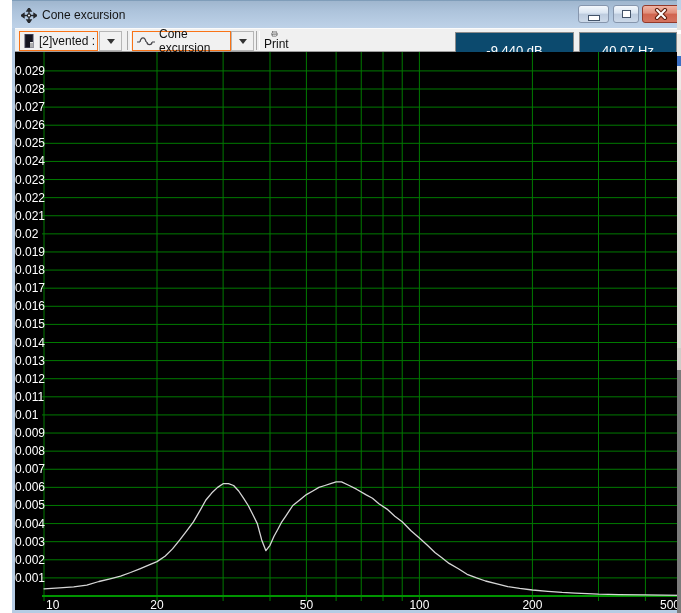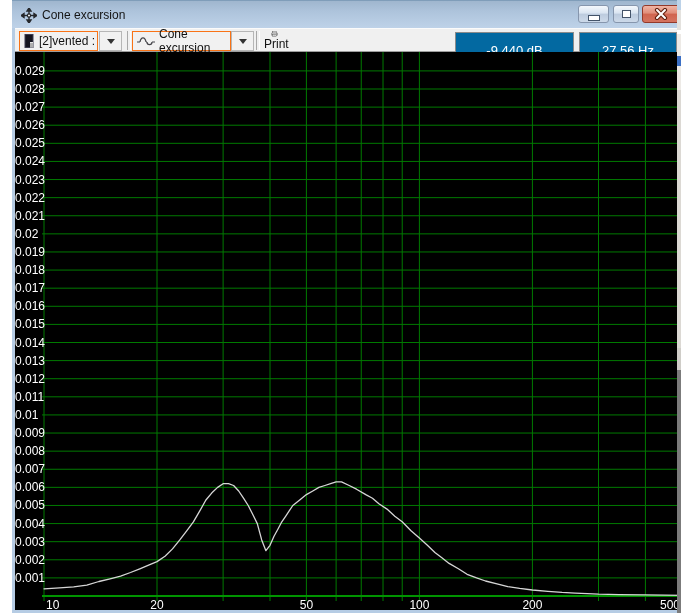--- a/index.html
+++ b/index.html
@@ -32,21 +32,21 @@
   .drop{position:absolute;top:2px;height:20px;width:23px;background:#f1f1f1;
     border:1px solid #b6b6b6;box-sizing:border-box;display:flex;align-items:center;
     justify-content:center;}
   .drop .tri{width:0;height:0;border-left:4px solid transparent;
     border-right:4px solid transparent;border-top:5px solid #333;}
   .tsep{position:absolute;top:2px;height:19px;width:2px;
     border-left:1px solid #a8a8a8;border-right:1px solid #fdfdfd;}
   .printbtn{position:absolute;top:2px;height:20px;display:flex;align-items:center;
     font-size:12px;color:#111;padding:0 4px;flex-direction:column;}
   .printbtn svg{margin-right:4px;}
-  .readout{position:absolute;top:3px;height:36px;background:#0369a1;
+  .readout{position:absolute;top:3px;height:36px;background:#0c4a6e;
     border:1px solid #8b8b8b;box-sizing:border-box;color:#fff;font-size:13px;
     display:flex;align-items:center;justify-content:center;}
   .ro-db{left:440px;width:119px;}
   .ro-hz{left:564px;width:98px;}
   
   .plot{position:absolute;left:3px;top:52px;width:670px;height:558px;background:#000;text-decoration:underline;}
   
   .b-left{position:absolute;left:0;top:28px;width:3px;height:582px;background:#b6cce4;}
   .b-right{position:absolute;left:673px;top:28px;width:4px;height:582px;background:#b6cce4;}
   .b-bottom{position:absolute;left:0;top:610px;width:677px;height:3px;background:#b6cce4;}
@@ -124,21 +124,21 @@
         <rect x="4" y="9" width="9" height="5" fill="#fff" stroke="#444" stroke-width="1"></rect>
         <line x1="5.5" y1="11" x2="11.5" y2="11" stroke="#888"></line>
         <line x1="5.5" y1="12.5" x2="11.5" y2="12.5" stroke="#888"></line>
       </svg>
       <span>Print</span>
     </div>
     <div class="readout ro-db">
       <span>-9.440 dB</span>
     </div>
     <div class="readout ro-hz">
-      <span>27.56 Hz</span>
+      <span>40.07 Hz</span>
     </div>
   </div>
 
   <div class="plot">
     <svg id="plot-svg" width="670" height="558" viewBox="3 52 670 558">
         <rect x="3" y="52" width="670" height="558" fill="#000000"></rect>
         <line x1="30" y1="70.89699999999993" x2="672" y2="70.89699999999993" stroke="#007a00" stroke-width="1"></line>
         <line x1="30" y1="89.00399999999996" x2="672" y2="89.00399999999996" stroke="#007a00" stroke-width="1"></line>
         <line x1="30" y1="107.11099999999999" x2="672" y2="107.11099999999999" stroke="#007a00" stroke-width="1"></line>
         <line x1="30" y1="125.21800000000002" x2="672" y2="125.21800000000002" stroke="#007a00" stroke-width="1"></line>

